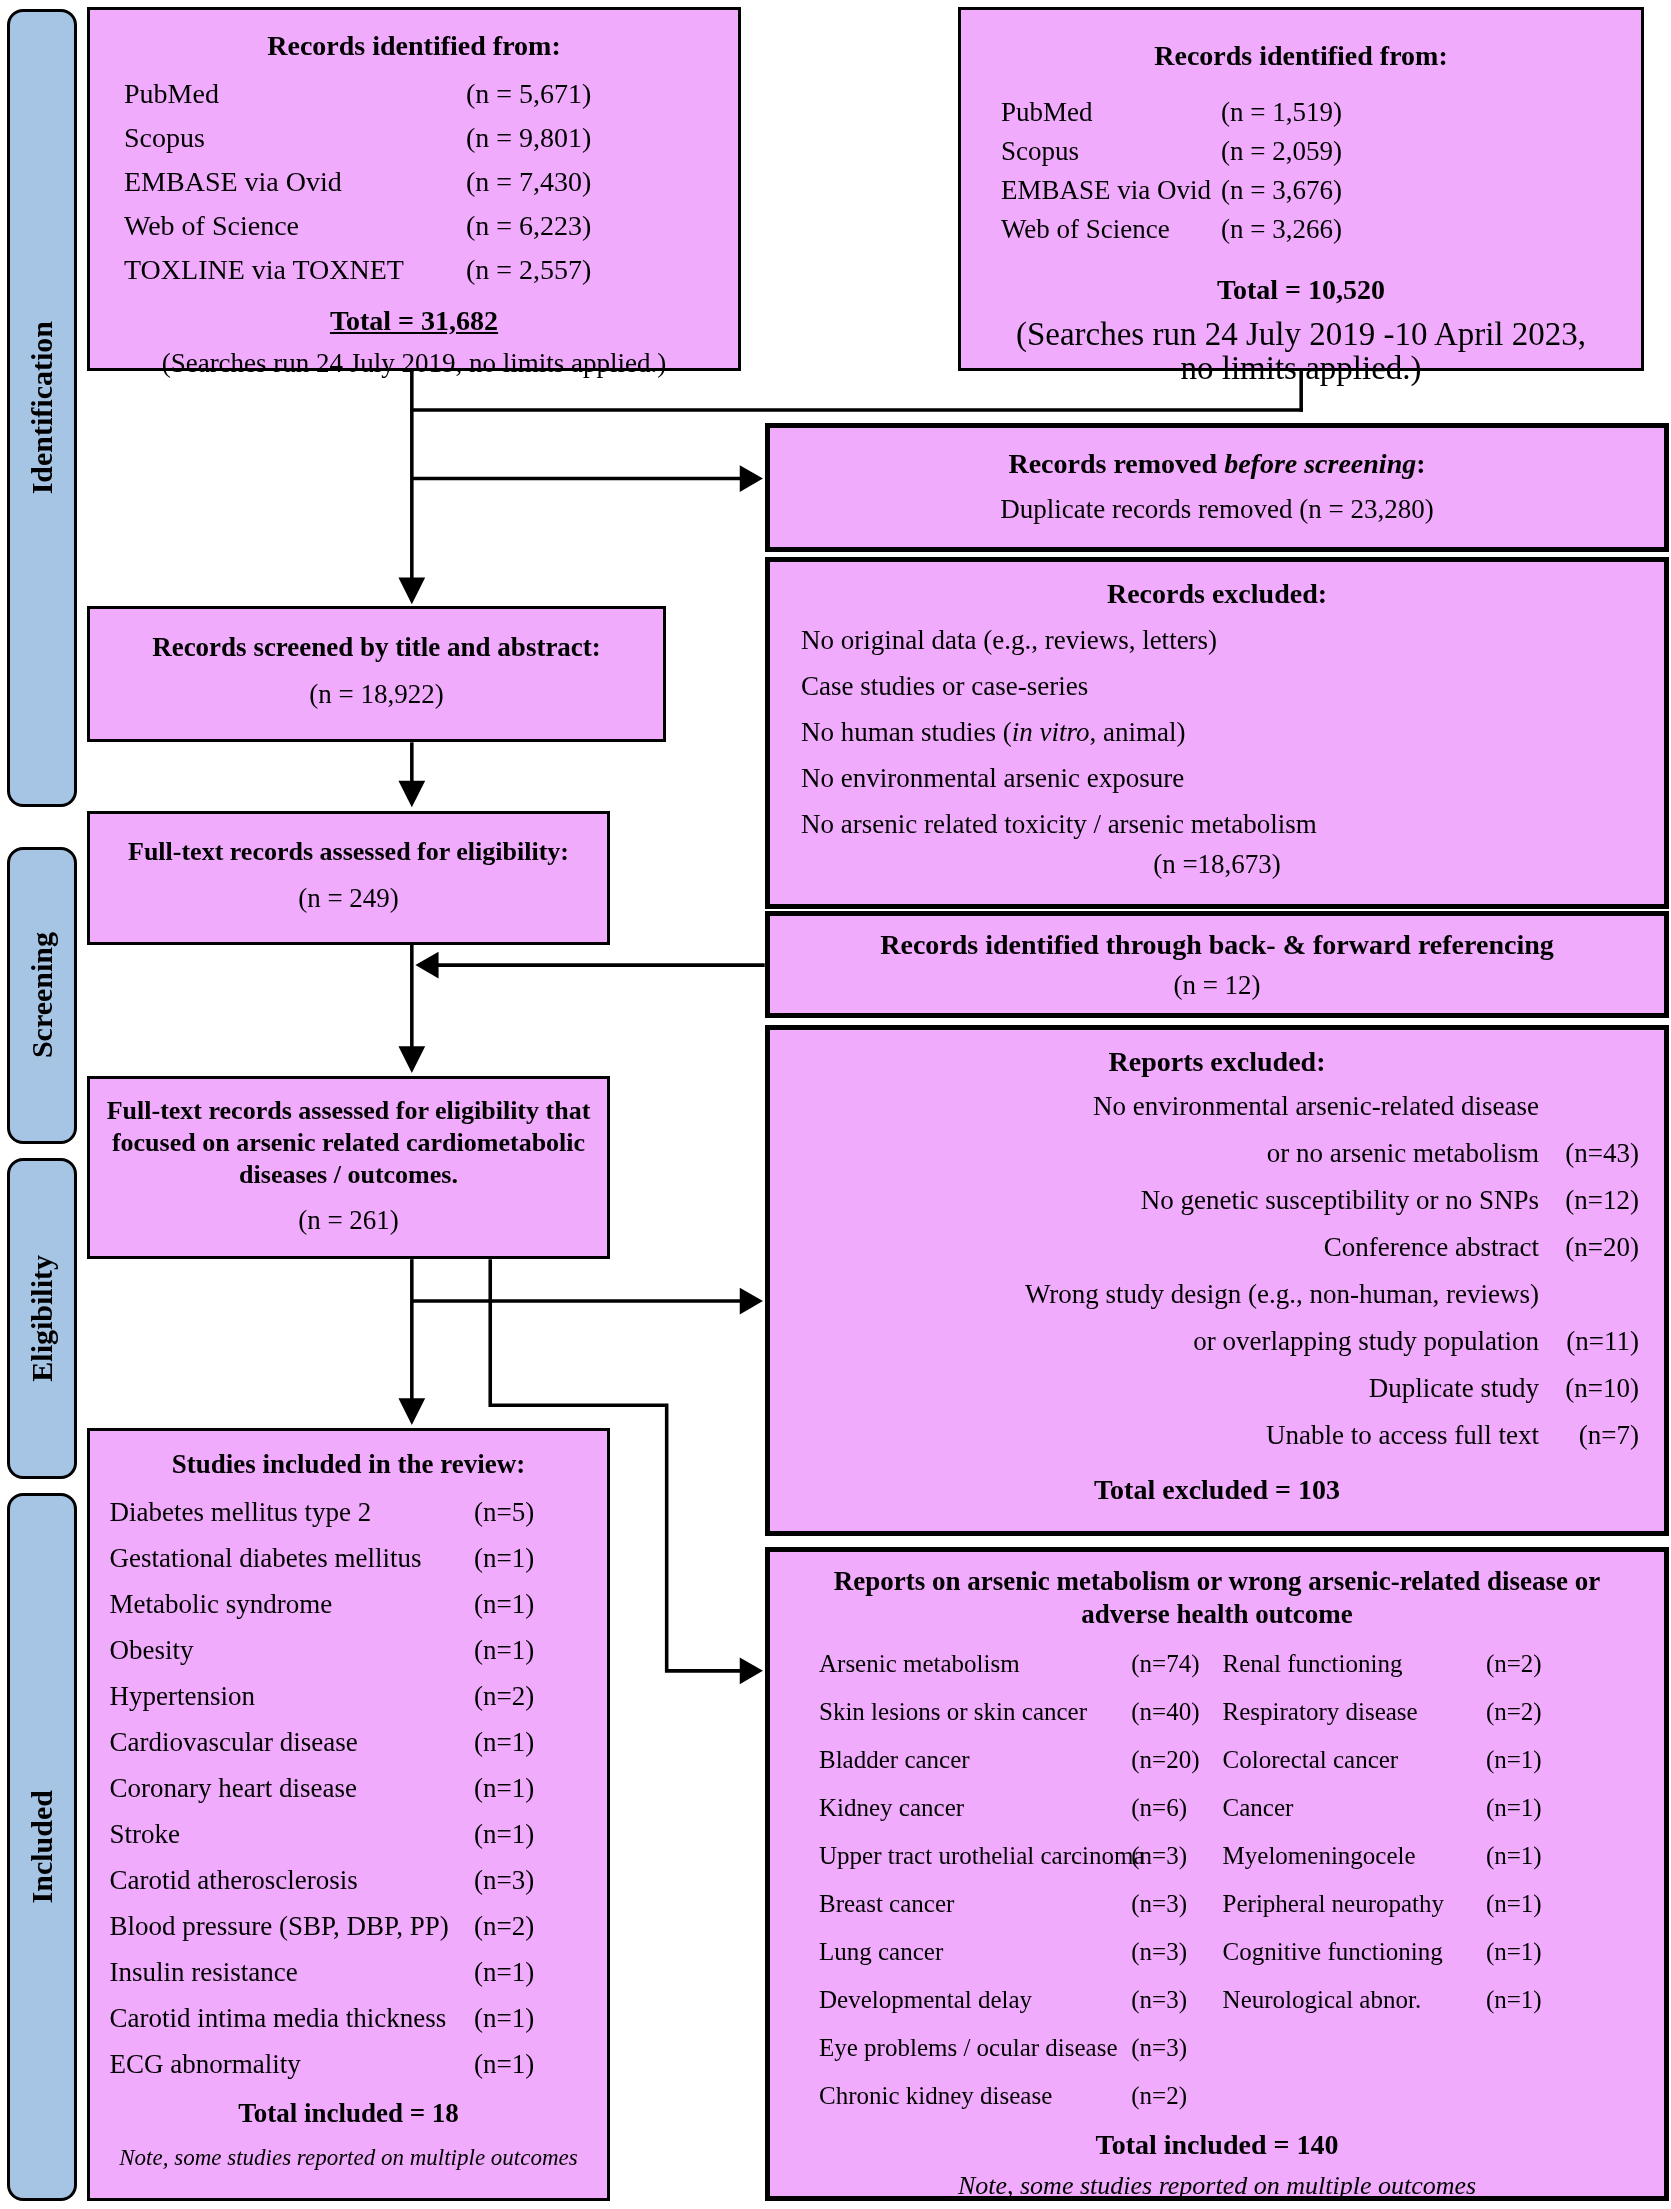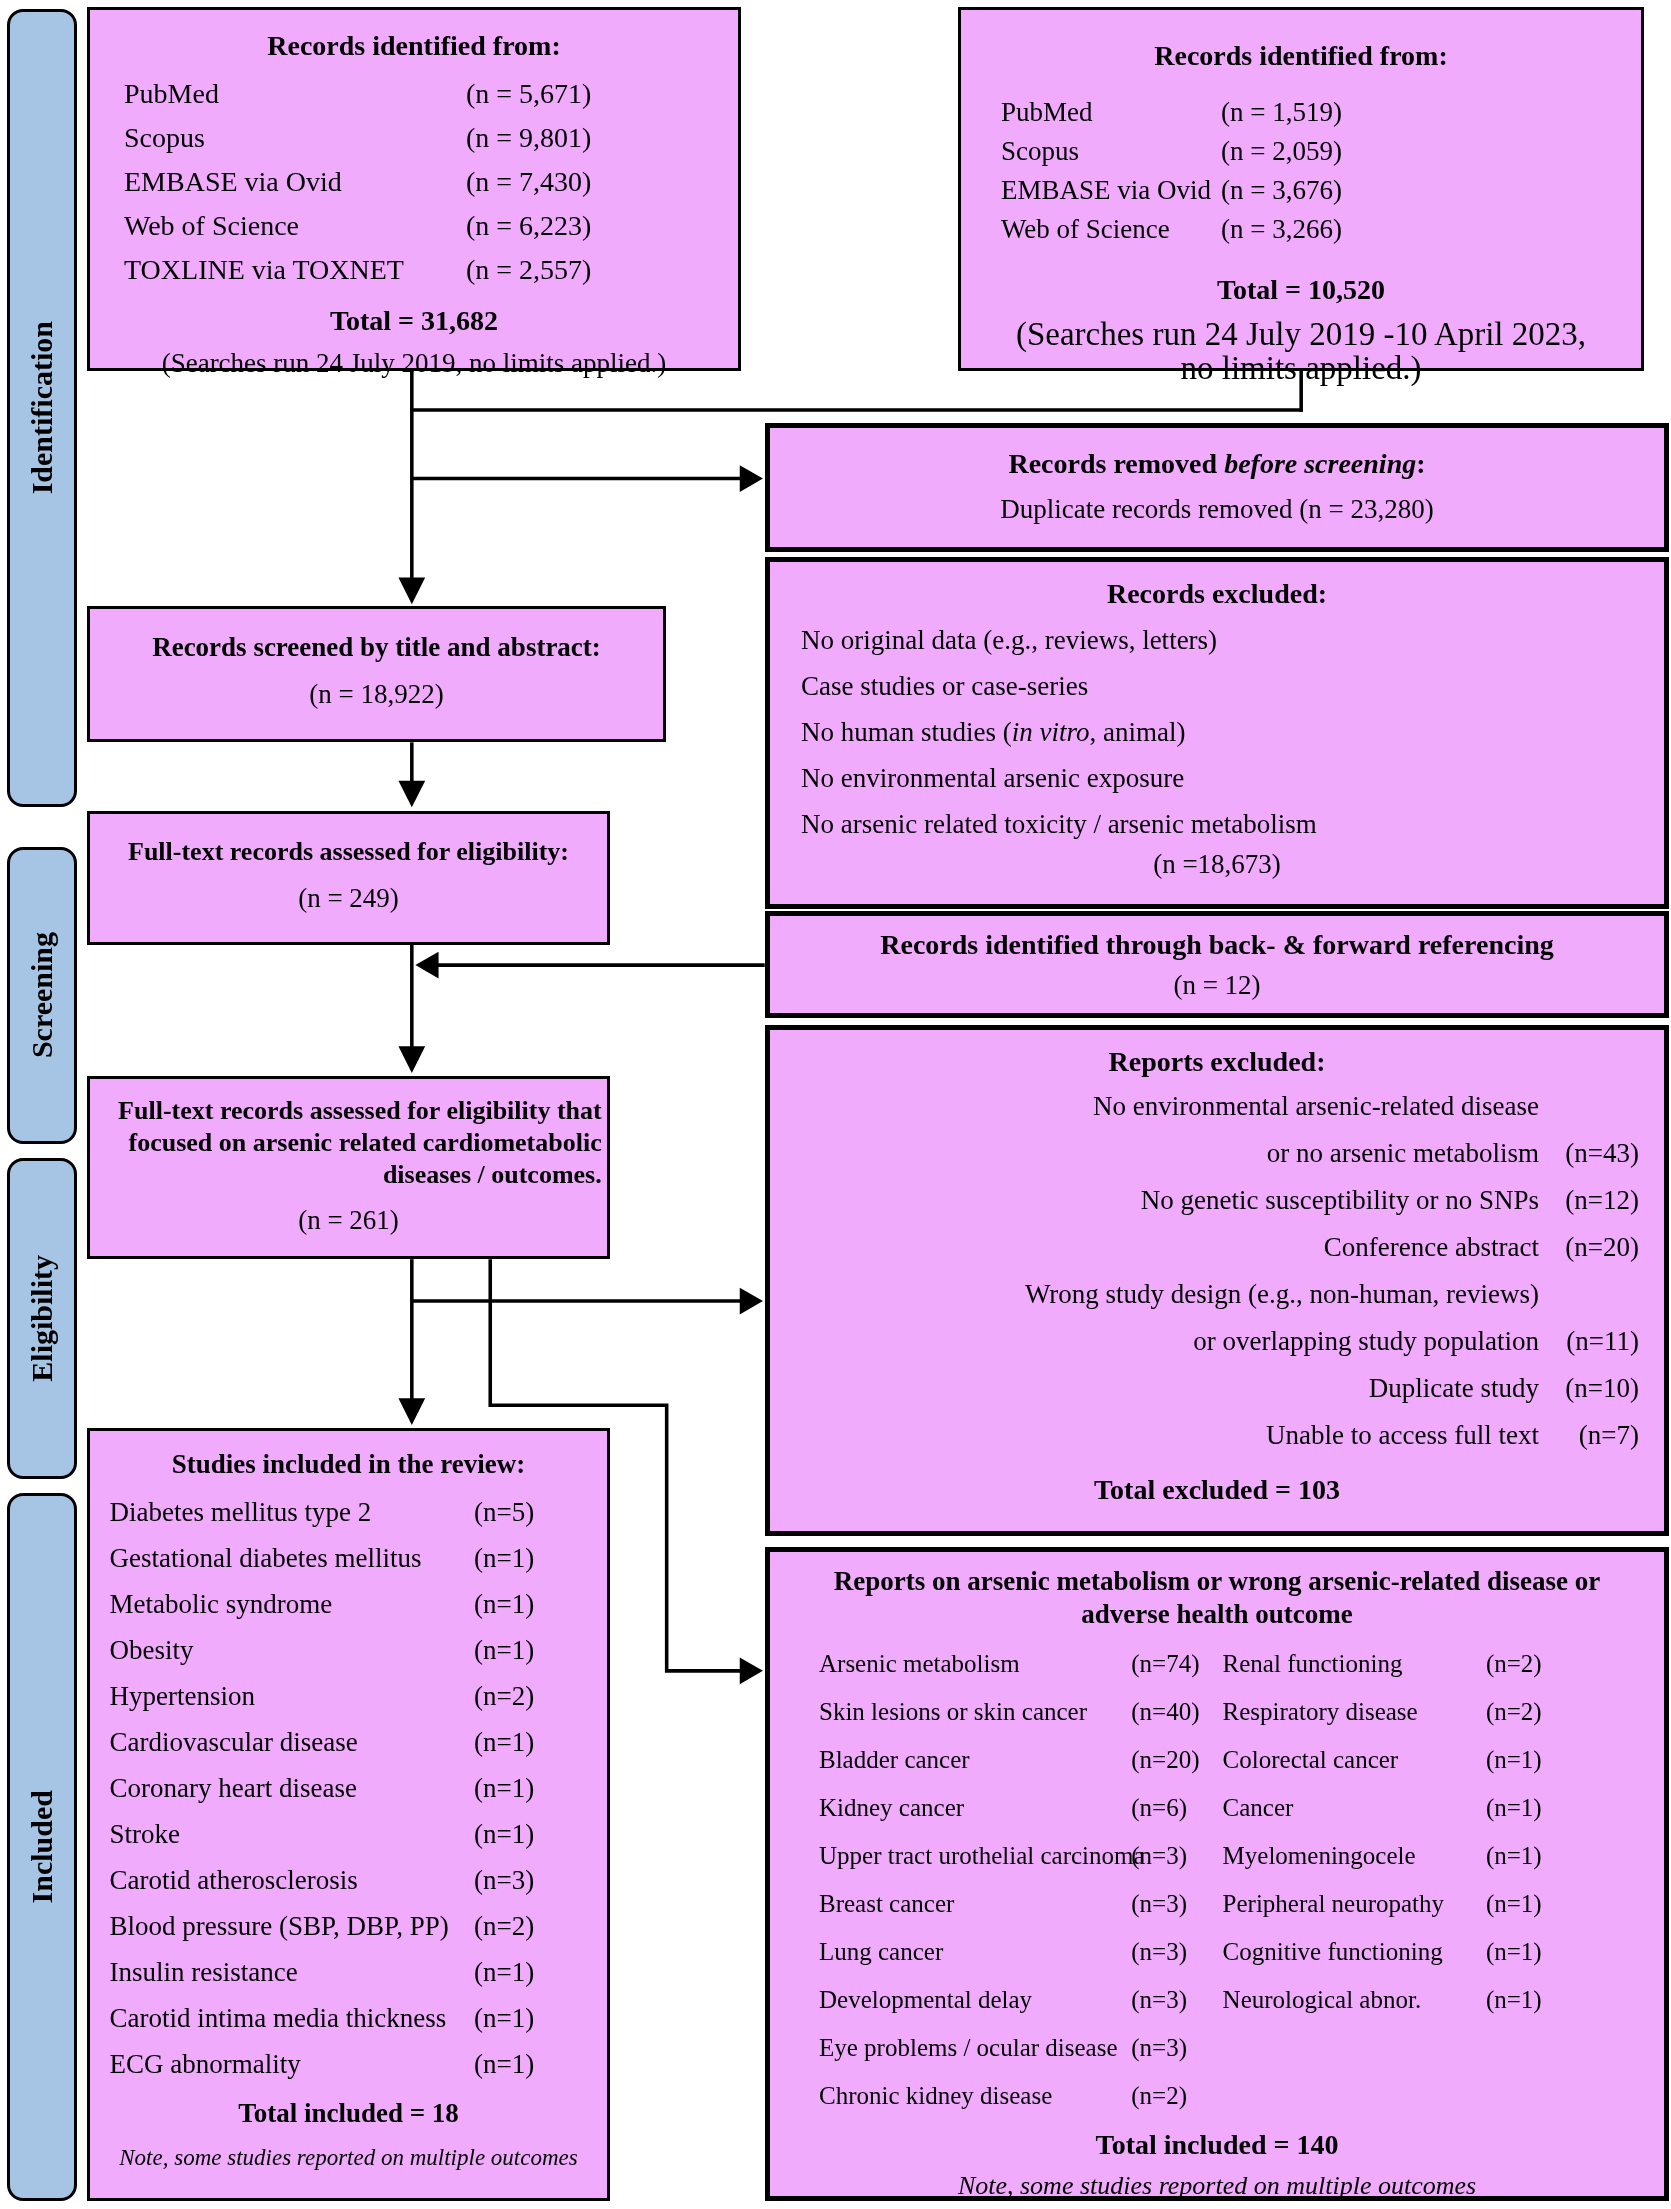--- a/index.html
+++ b/index.html
@@ -22,21 +22,21 @@
   .ctr { text-align:center; }
   .it { font-style:italic; }
   .src-row { display:grid; line-height:44px; font-size:28px; }
   .x-row { display:grid; font-size:27px; }
   svg.arrows { position:absolute; left:0; top:0; pointer-events:none; }
 
   
   #srcA { left:87px; top:7.1px; width:654px; height:364px; padding-top:19.6px; }
   #srcA .title { font-size:28px; margin-bottom:10.7px; }
   #srcA .src-row { grid-template-columns:342px 1fr; padding:0 27px 0 34px; }
-  #srcA .total { font-size:28px; margin-top:12.5px; }
+  #srcA .total { font-size:28px; margin-top:12.5px;text-decoration:underline; }
   #srcA .note { font-size:27px; margin-top:10.7px; }
 
   
   #srcB { left:958px; top:7.1px; width:686px; height:364px; padding-top:30px; }
   #srcB .title { font-size:28px; margin-bottom:21.4px; }
   #srcB .src-row { grid-template-columns:220px 1fr; padding:0 36px 0 40px; line-height:39px; font-size:27px; }
   #srcB .total { font-size:28px; margin-top:25px; }
   #srcB .note { font-size:33px; margin-top:10.7px; padding:0 43px; line-height:34px; }
 
   
@@ -61,21 +61,21 @@
   #fulltext .title { font-size:26px; padding:0 5.3px; }
   #fulltext .n { font-size:27px; margin-top:16px; }
 
   
   #backref { left:765px; top:911px; width:904px; height:107px; padding-top:12.5px; }
   #backref .title { font-size:28px; }
   #backref .n { font-size:27px; margin-top:9px; }
 
   
   #elig { left:87px; top:1076px; width:523px; height:183px; padding-top:16px; }
-  #elig .tl { font-size:26px; line-height:32px; font-weight:bold; text-align:right; padding:0 5.3px; }
+  #elig .tl { font-size:26px; line-height:32px; font-weight:bold; text-align:center; padding:0 5.3px; }
   #elig .n { font-size:27px; margin-top:14.3px; }
 
   
   #repexcl { left:765px; top:1025px; width:904px; height:511px; padding-top:16px; }
   #repexcl .title { font-size:28px; }
   #repexcl .rows { margin-top:5.3px; }
   #repexcl .x-row { grid-template-columns:1fr 100px; padding:0 25px 0 31px; line-height:47px;text-align:right; }
   #repexcl .total { font-size:28px; margin-top:14.3px; }
 
   

